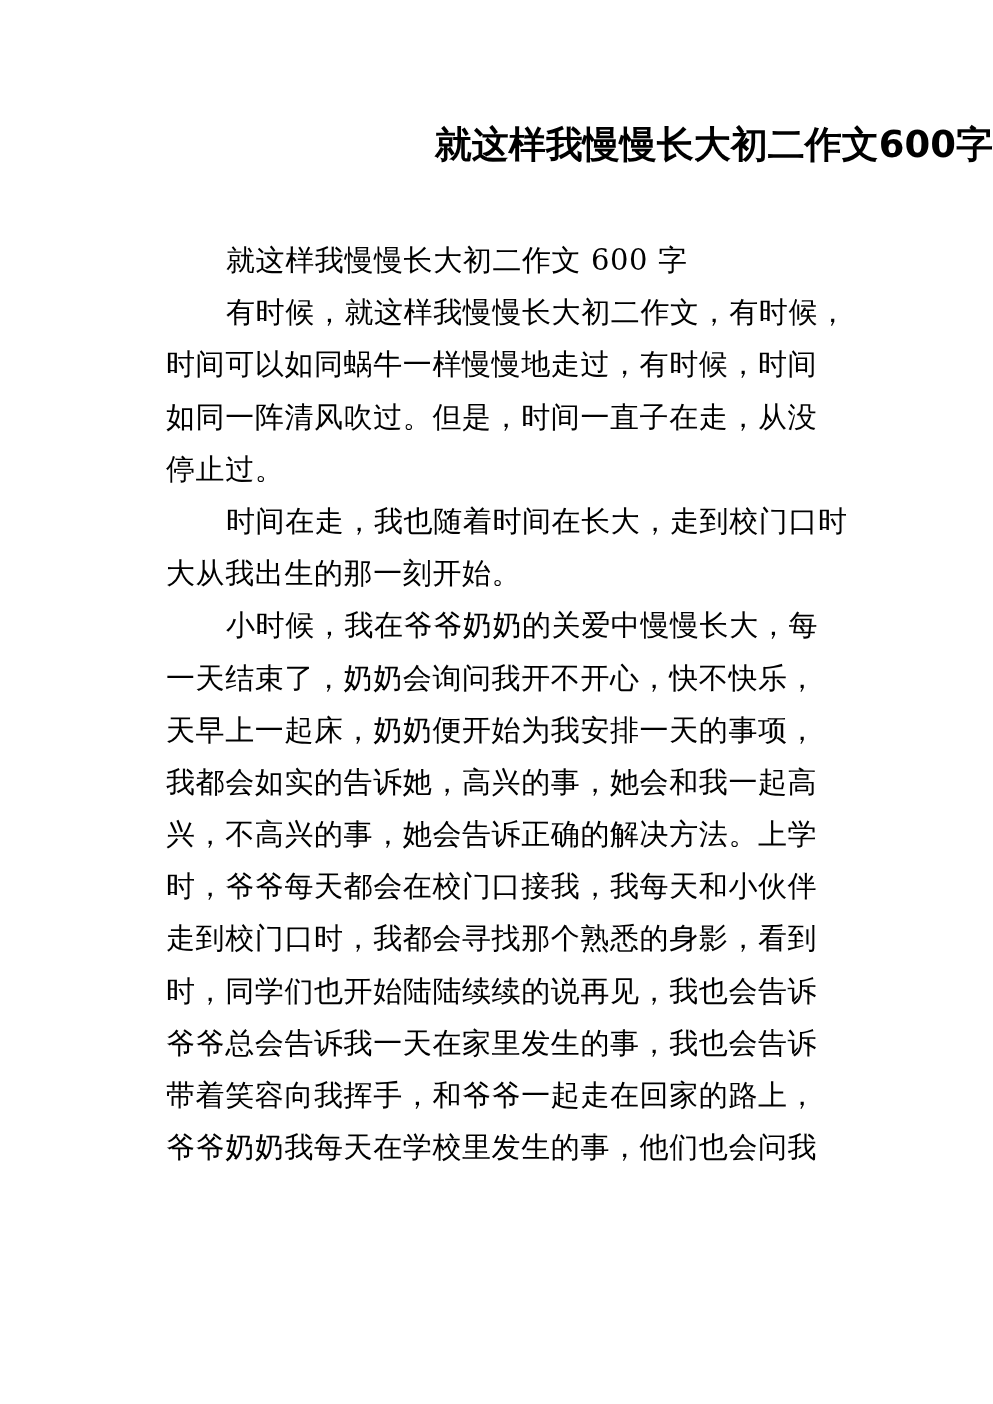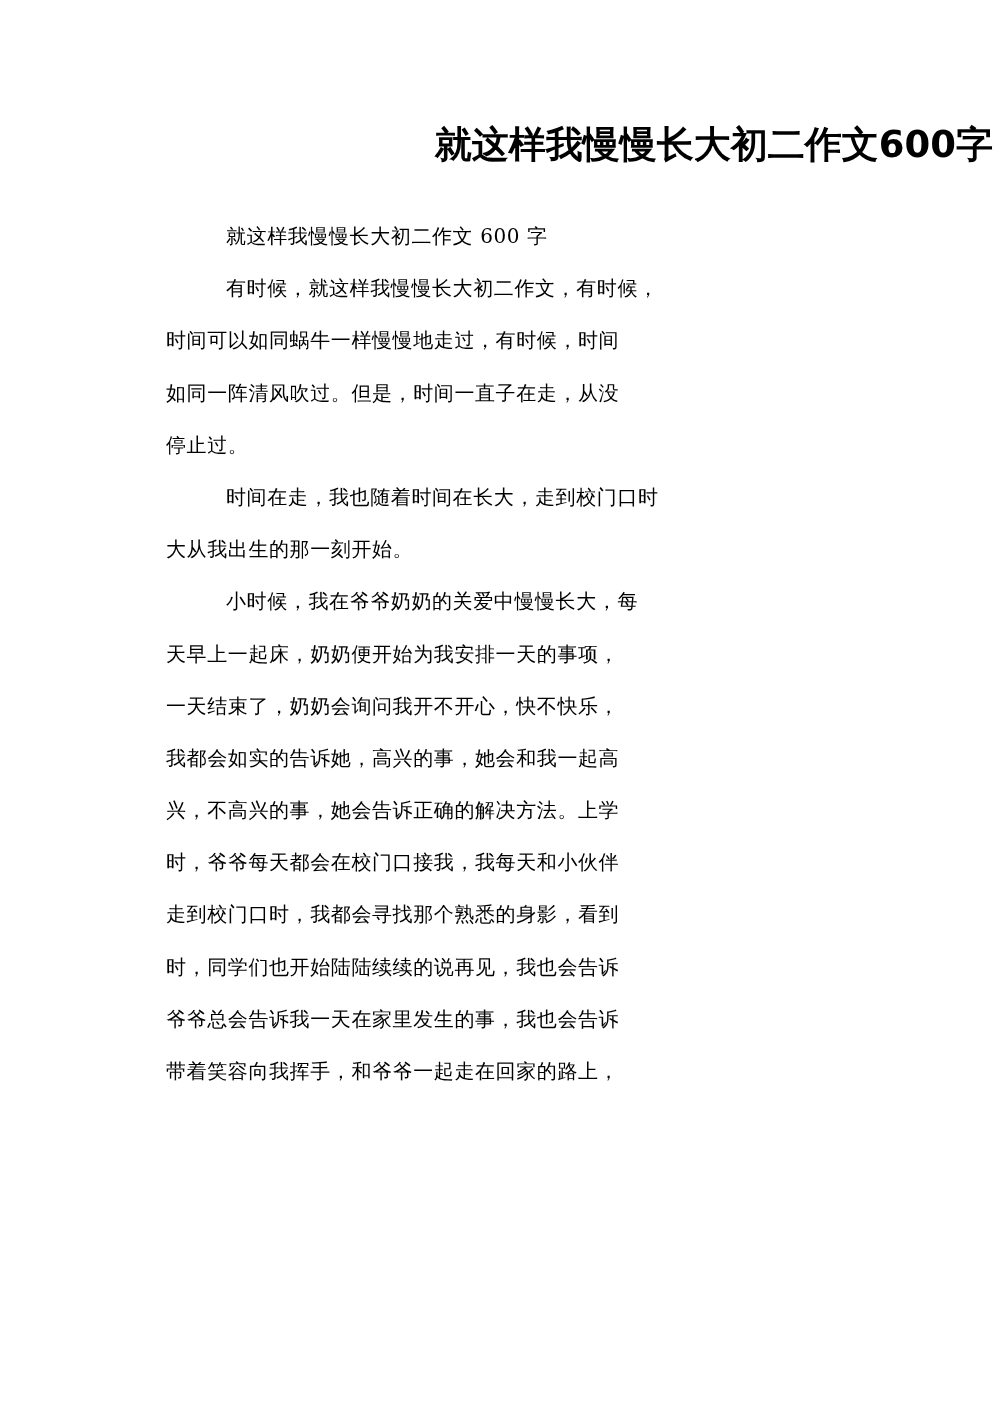--- a/index.html
+++ b/index.html
@@ -31,24 +31,24 @@
       font-family: "DejaVu Sans", "Liberation Sans", sans-serif;
       font-weight: bold;
       font-size: 37px;
       line-height: 54px;
       letter-spacing: 0px;
       margin: 0;
     }
     .body-text {
       position: absolute;
       left: 166px;
-      top: 210px;
+      top: 234px;
       width: 680px;
       font-family: "DejaVu Serif", "Liberation Serif", serif;
-      font-size: 20px;
+      font-size: 29px;
       line-height: 52.2px;
       white-space: nowrap;
     }
     .line {
       display: block;
       height: 52.2px;
       white-space: nowrap;
       letter-spacing: 0.6px;
     }
     .line.indent {
@@ -74,24 +74,25 @@
       <span class="line">停止过。</span>
     </div>
 
     <div>
       <span class="line indent">时间在走，我也随着时间在长大，走到校门口时</span>
       <span class="line">大从我出生的那一刻开始。</span>
     </div>
 
     <div>
       <span class="line indent">小时候，我在爷爷奶奶的关爱中慢慢长大，每</span>
+      <span class="line">一天结束了，奶奶会询问我开不开心，快不快乐，</span>
       <span class="line">天早上一起床，奶奶便开始为我安排一天的事项，</span>
-      <span class="line">一天结束了，奶奶会询问我开不开心，快不快乐，</span>
       <span class="line">我都会如实的告诉她，高兴的事，她会和我一起高</span>
       <span class="line">兴，不高兴的事，她会告诉正确的解决方法。上学</span>
       <span class="line">时，爷爷每天都会在校门口接我，我每天和小伙伴</span>
       <span class="line">走到校门口时，我都会寻找那个熟悉的身影，看到</span>
       <span class="line">时，同学们也开始陆陆续续的说再见，我也会告诉</span>
       <span class="line">爷爷总会告诉我一天在家里发生的事，我也会告诉</span>
       <span class="line">带着笑容向我挥手，和爷爷一起走在回家的路上，</span>
+      <span class="line">爷爷奶奶我每天在学校里发生的事，他们也会问我</span>
     </div>
   </div>
 </div>
 
 </body></html>

